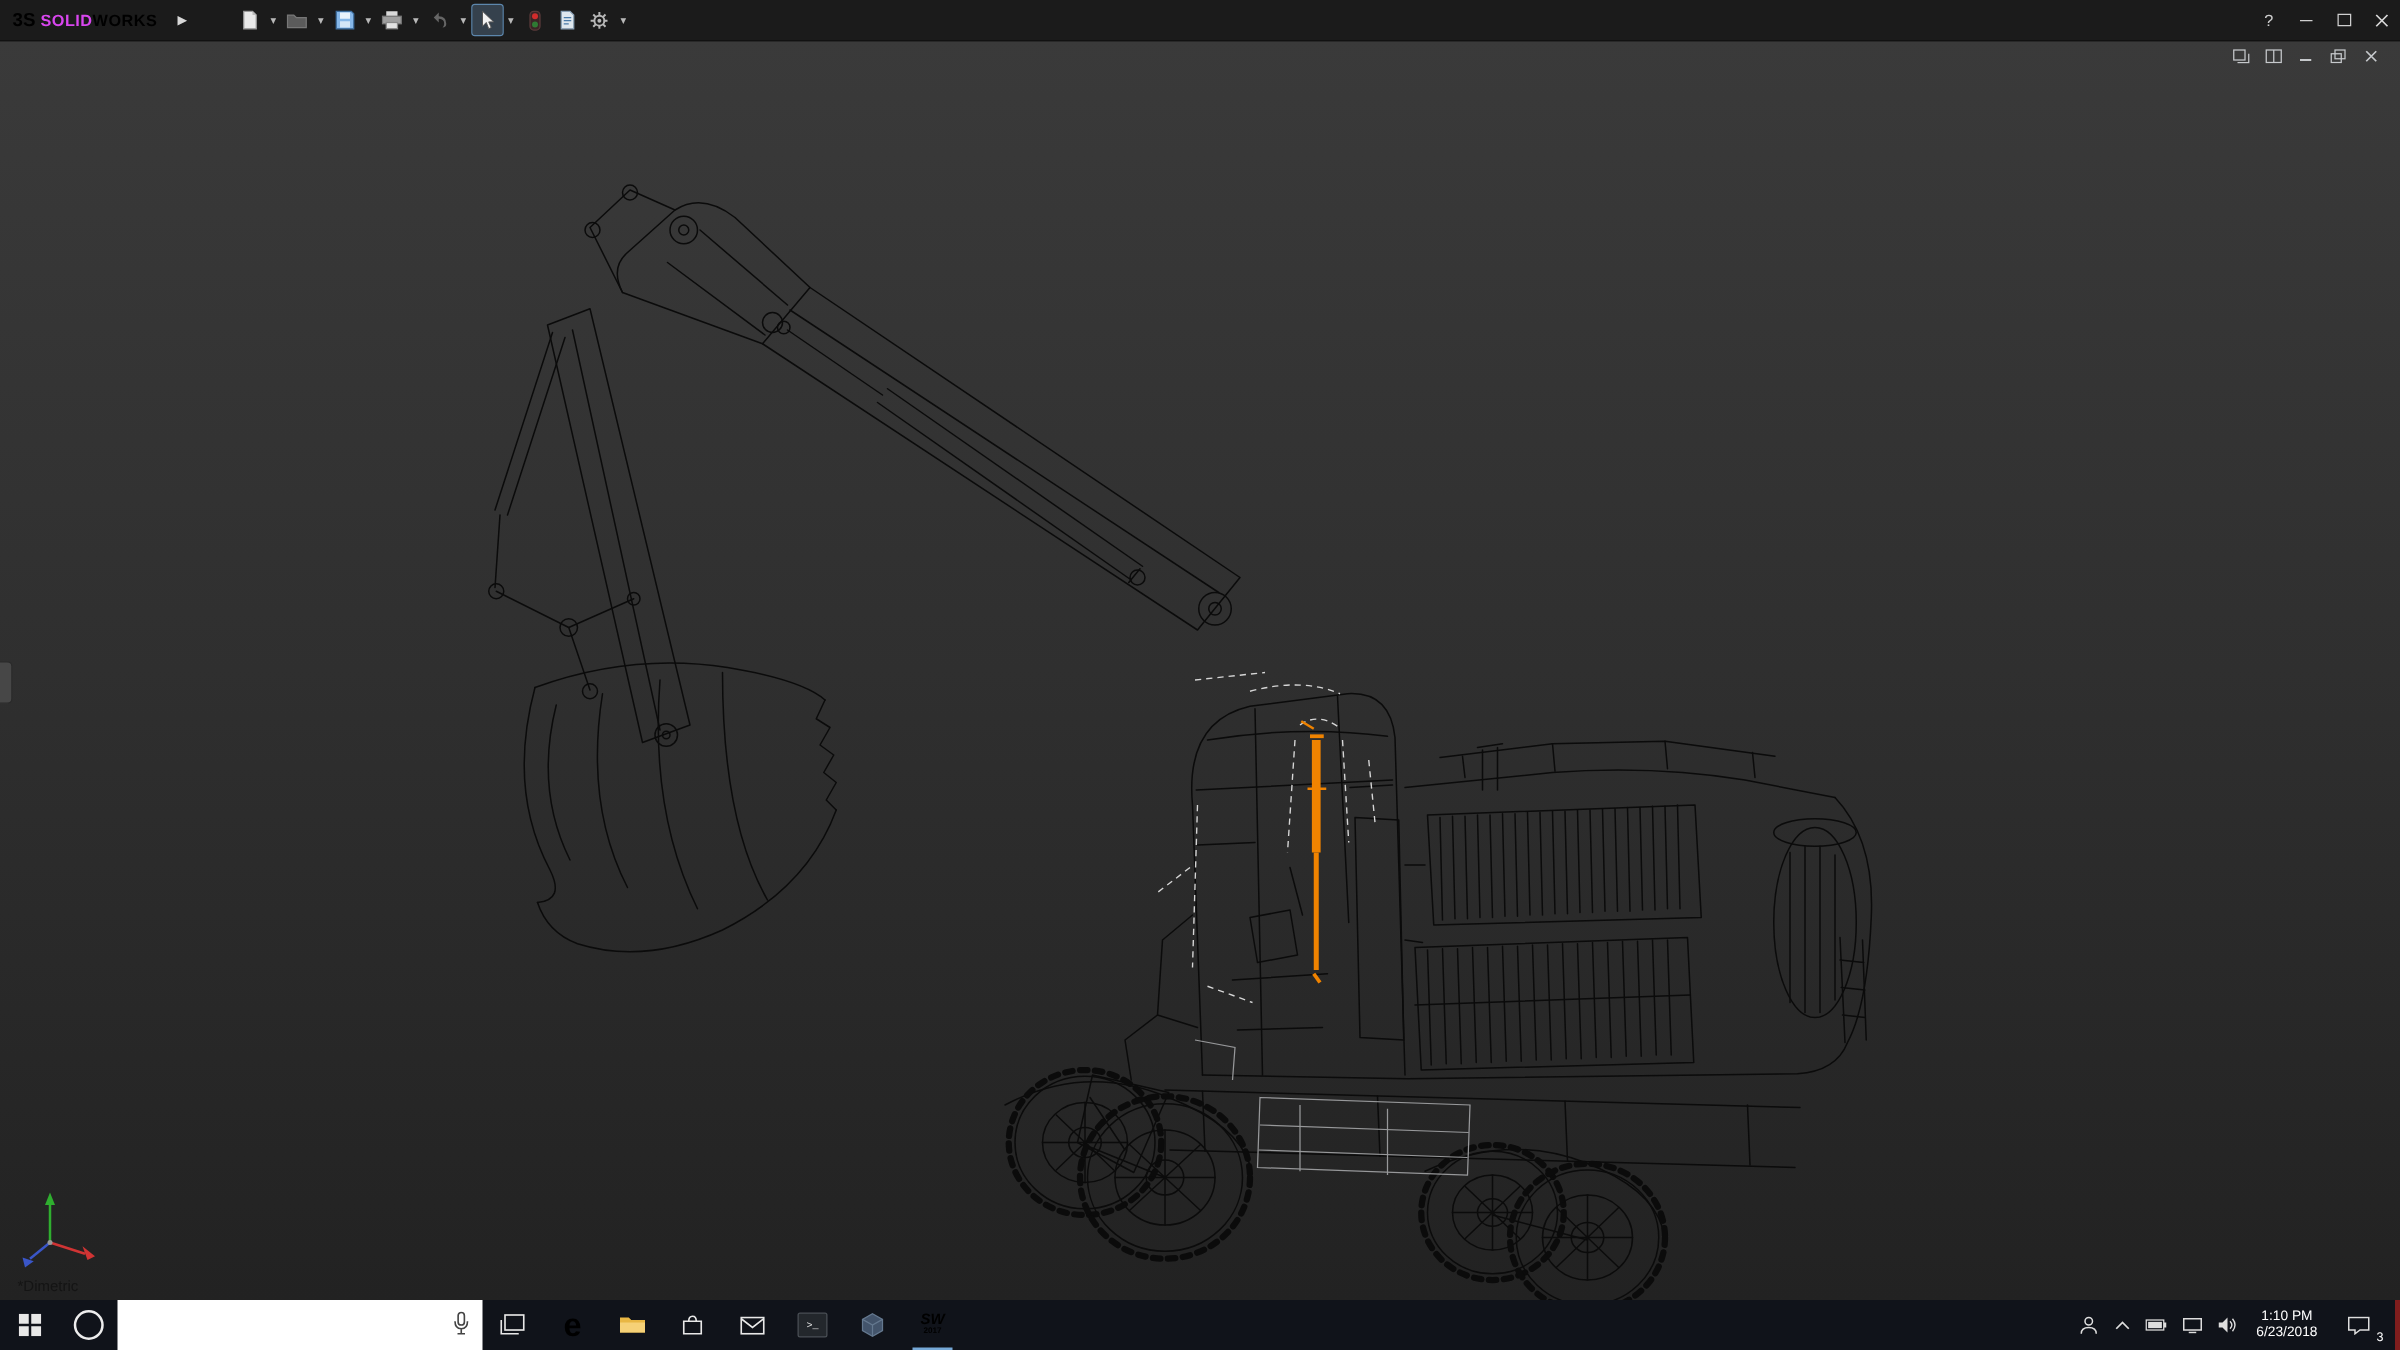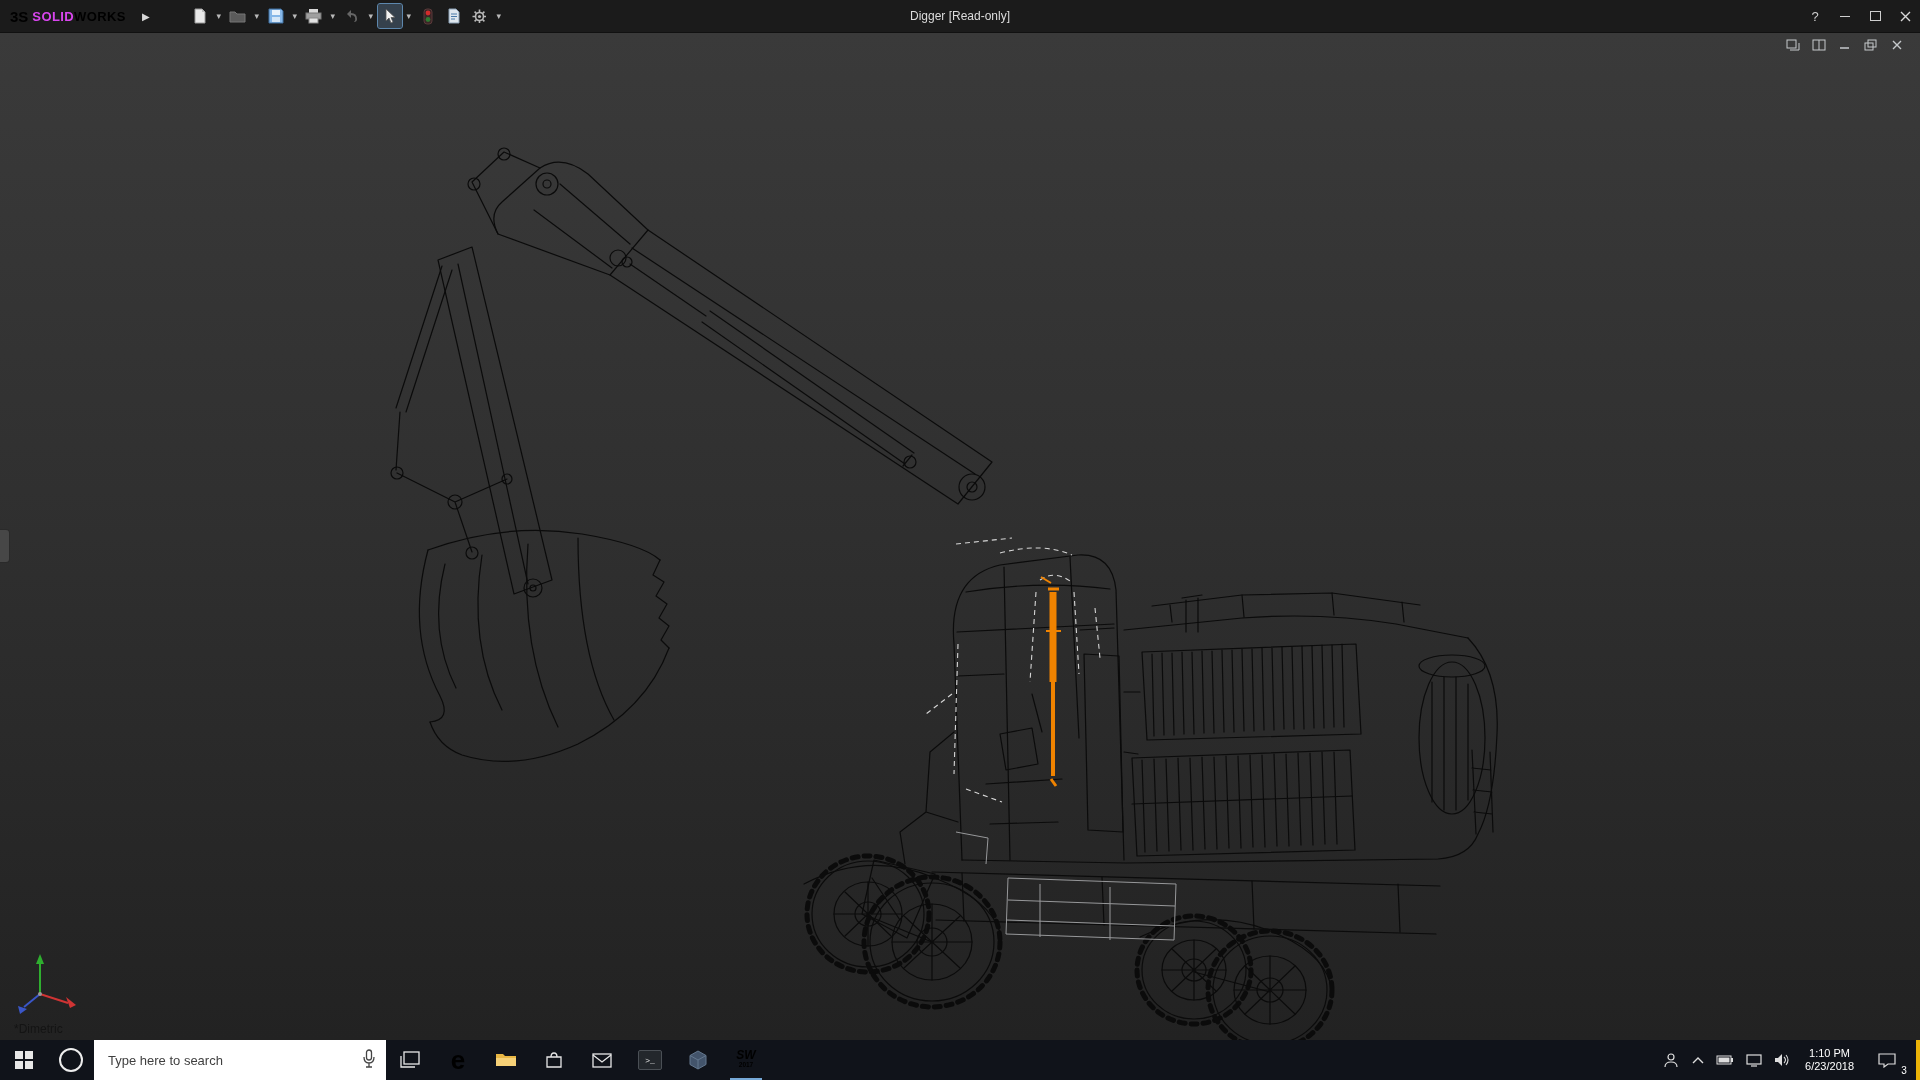--- a/index.html
+++ b/index.html
@@ -45,21 +45,21 @@
            display:flex;align-items:stretch;z-index:10;}
   .tb-btn{width:48px;display:flex;align-items:center;justify-content:center;position:relative;}
   .tb-btn.running:after{content:"";position:absolute;left:8px;right:8px;bottom:0;height:2px;background:#76a9d8;}
   .cortana{width:46px;display:flex;align-items:center;justify-content:center;}
   .ring{width:20px;height:20px;border:2px solid #ededed;border-radius:50%;}
   .searchwrap{width:292px;background:#fff;display:flex;align-items:center;position:relative;}
   .searchwrap input{border:none;outline:none;width:240px;height:100%;font-size:13px;color:#333;
                     padding:0 0 0 14px;font-family:"Liberation Sans",sans-serif;background:transparent;}
   .searchwrap input::placeholder{color:#3f3f3f;opacity:1;}
   .mic{position:absolute;right:10px;top:9px;}
-  .tray{margin-left:auto;display:flex;align-items:center;padding-right:4px;border-right:4px solid #eab308;}
+  .tray{margin-left:auto;display:flex;align-items:center;padding-right:4px;border-right:4px solid #7f1d1d;}
   .tray-btn{height:40px;display:flex;align-items:center;justify-content:center;padding:0 6px;position:relative;}
   .clock{padding:0 8px;text-align:center;color:#fff;font-size:11px;line-height:13px;}
   .badge{position:absolute;right:0px;bottom:2px;width:16px;height:16px;border-radius:50%;
          background:var(--badge-blue);color:#fff;font-size:10px;display:flex;align-items:center;justify-content:center;}
   .swicon{display:flex;flex-direction:column;align-items:center;line-height:10px;}
   .sw-label{color:var(--sw-red);font-weight:bold;font-size:12px;font-style:italic;}
   .sw-year{color:var(--sw-red);font-size:6.5px;font-weight:bold;}
   .cmdicon{width:22px;height:18px;background:#23272c;border:1px solid #4a4f55;border-radius:2px;
            color:#e8e8e8;font-size:8px;font-family:"Liberation Mono",monospace;display:flex;align-items:center;justify-content:center;}
   .edge-e{color:var(--edge-blue);font-weight:bold;font-size:26px;line-height:24px;}
@@ -142,21 +142,20 @@
           <g stroke="#b8b8b8" stroke-width="1.6" fill="none">
             <circle cx="8.5" cy="8.5" r="4"></circle>
             <path d="M8.5 1.5 v3 M8.5 12 v3 M1.5 8.5 h3 M12 8.5 h3 M3.6 3.6 l2.1 2.1 M11.3 11.3 l2.1 2.1 M13.4 3.6 l-2.1 2.1 M5.7 11.3 l-2.1 2.1"></path>
           </g>
           <circle cx="8.5" cy="8.5" r="1.6" fill="#b8b8b8"></circle>
         </svg>
     </span>
     <span class="caret">▾</span>
   </div>
 
-  <div class="tb-title">Digger [Read-only]</div>
 
   <div class="win-controls">
     <span class="win-btn">?</span>
     <span class="win-btn">
         <span class="bar-min"></span>
       </span>
     <span class="win-btn">
         <span class="box-max"></span>
       </span>
     <span class="win-btn">
@@ -350,21 +349,20 @@
         <rect x="0" y="0" width="8" height="8" fill="#e8e8e8"></rect>
         <rect x="10" y="0" width="8" height="8" fill="#e8e8e8"></rect>
         <rect x="0" y="10" width="8" height="8" fill="#e8e8e8"></rect>
         <rect x="10" y="10" width="8" height="8" fill="#e8e8e8"></rect>
       </svg>
   </div>
   <div class="cortana">
       <span class="ring"></span>
     </div>
   <div class="searchwrap">
-    <input type="text" placeholder="Type here to search" style="">
     <svg class="mic" width="14" height="20" viewBox="0 0 14 20">
         <rect x="4.5" y="1" width="5" height="10" rx="2.5" fill="none" stroke="#444" stroke-width="1.3"></rect>
         <path d="M2 8 Q2 14 7 14 Q12 14 12 8 M7 14 V18 M4 18 H10" fill="none" stroke="#444" stroke-width="1.3"></path>
       </svg>
   </div>
   <div class="tb-btn">
     <svg width="20" height="18" viewBox="0 0 20 18">
         <rect x="4" y="1" width="15" height="12" fill="none" stroke="#e8e8e8" stroke-width="1.3"></rect>
         <path d="M1 5 v11 h14" fill="none" stroke="#e8e8e8" stroke-width="1.3"></path>
       </svg>

